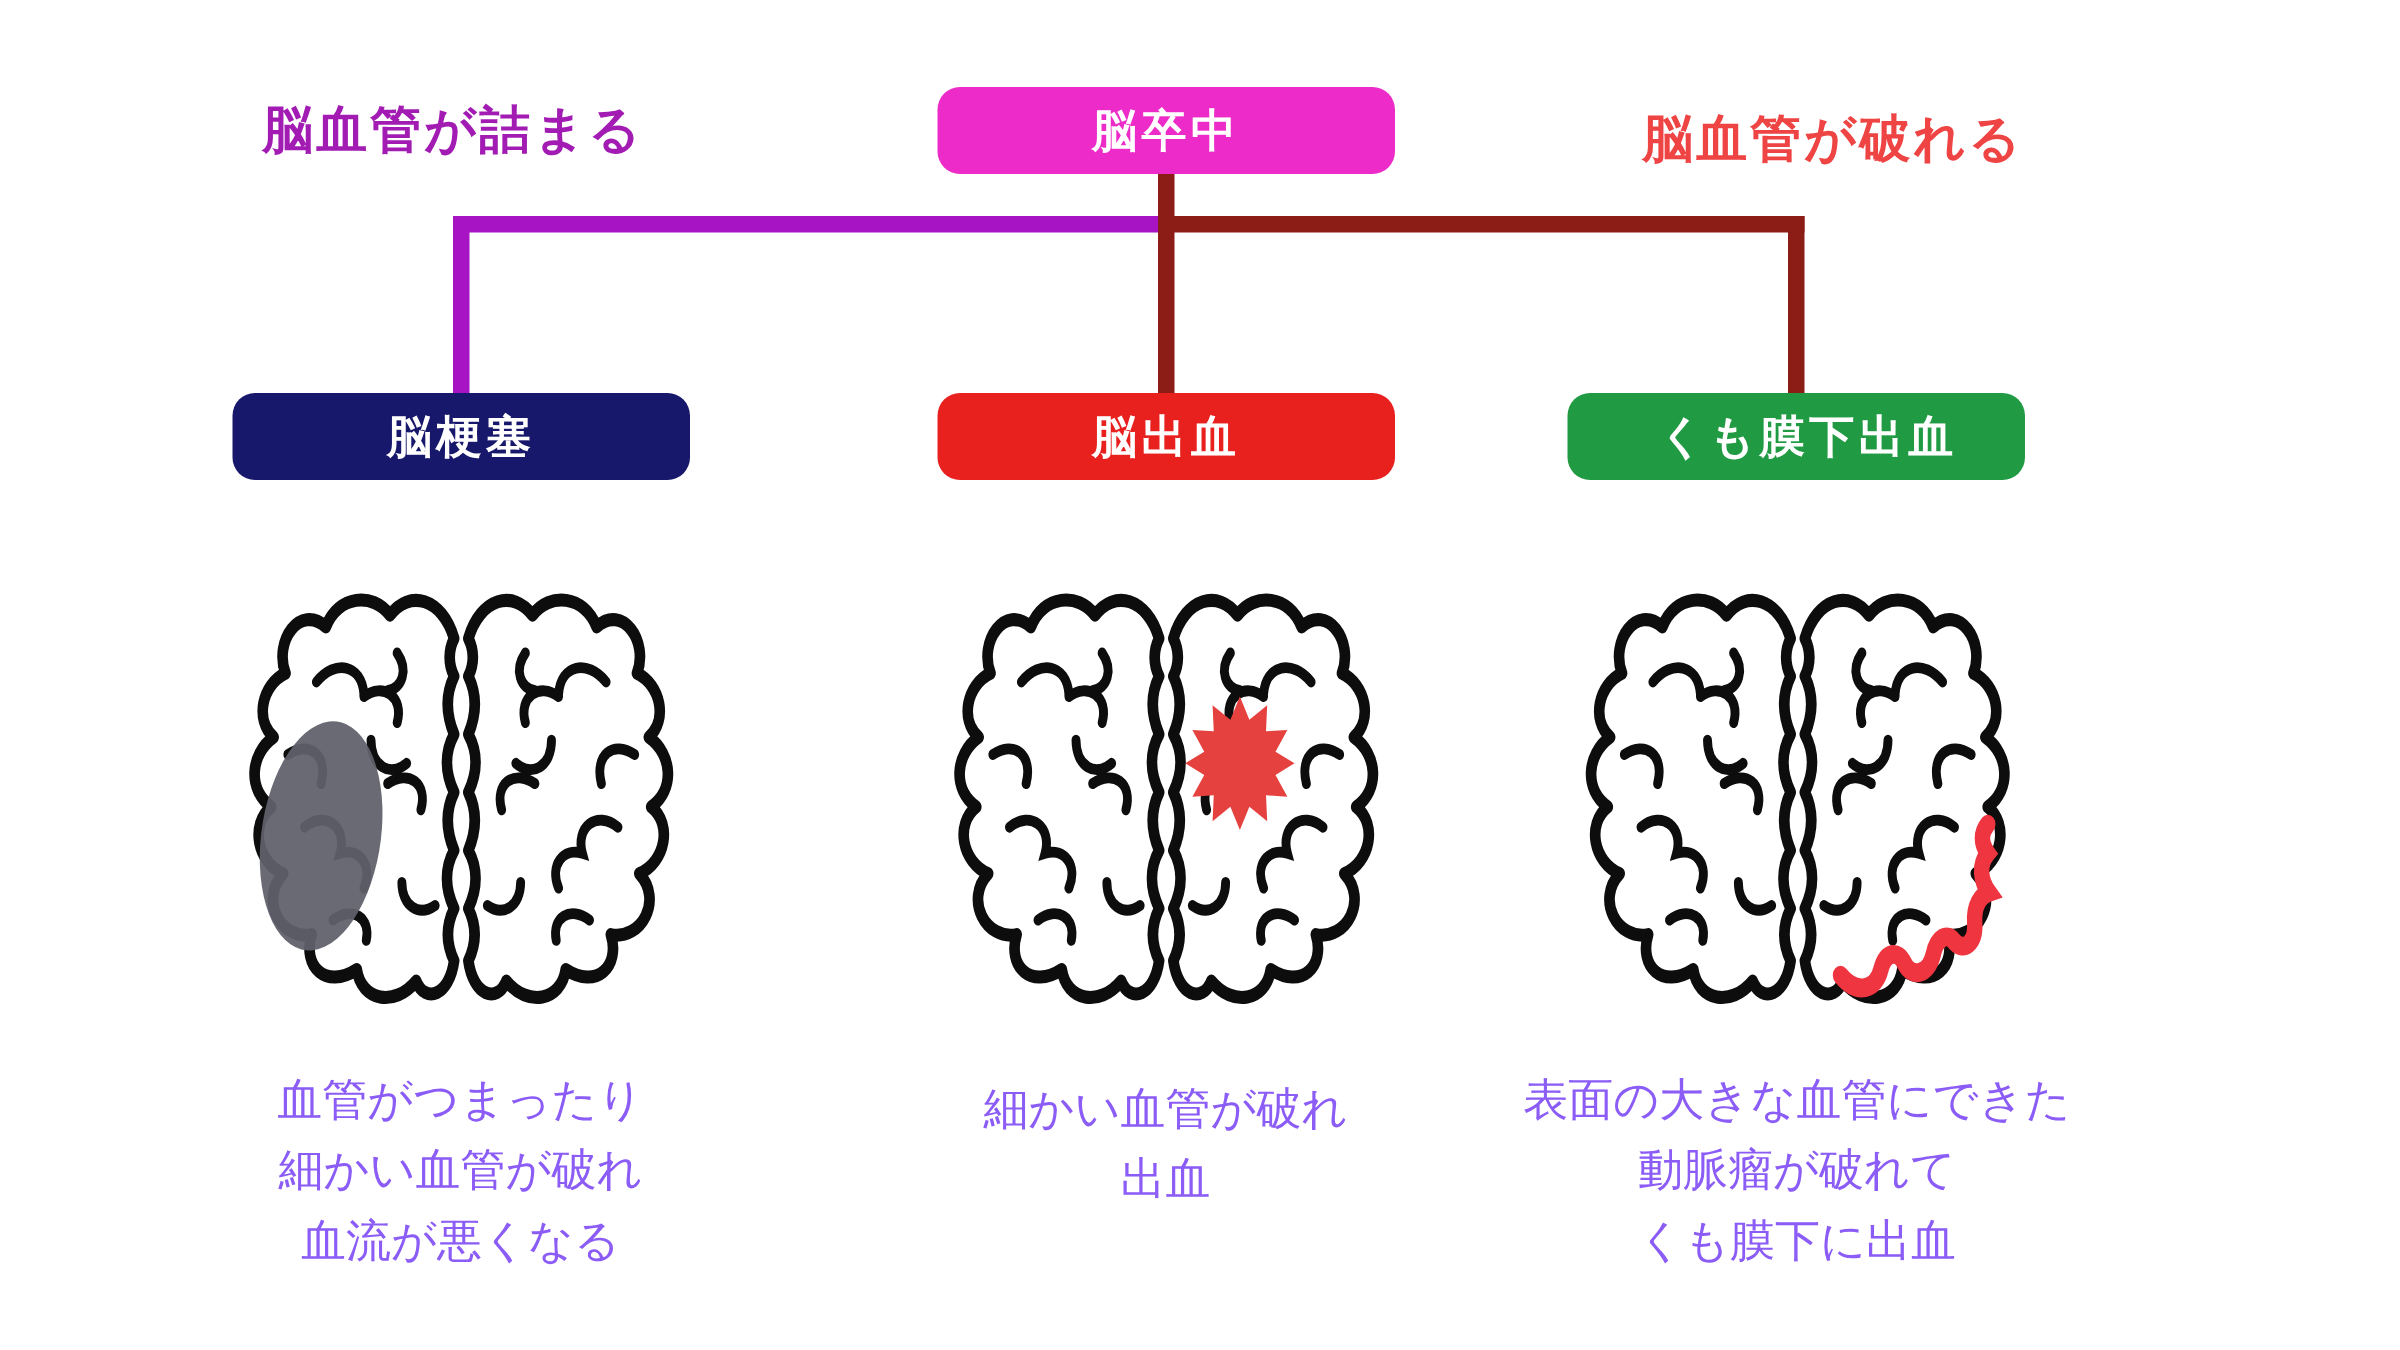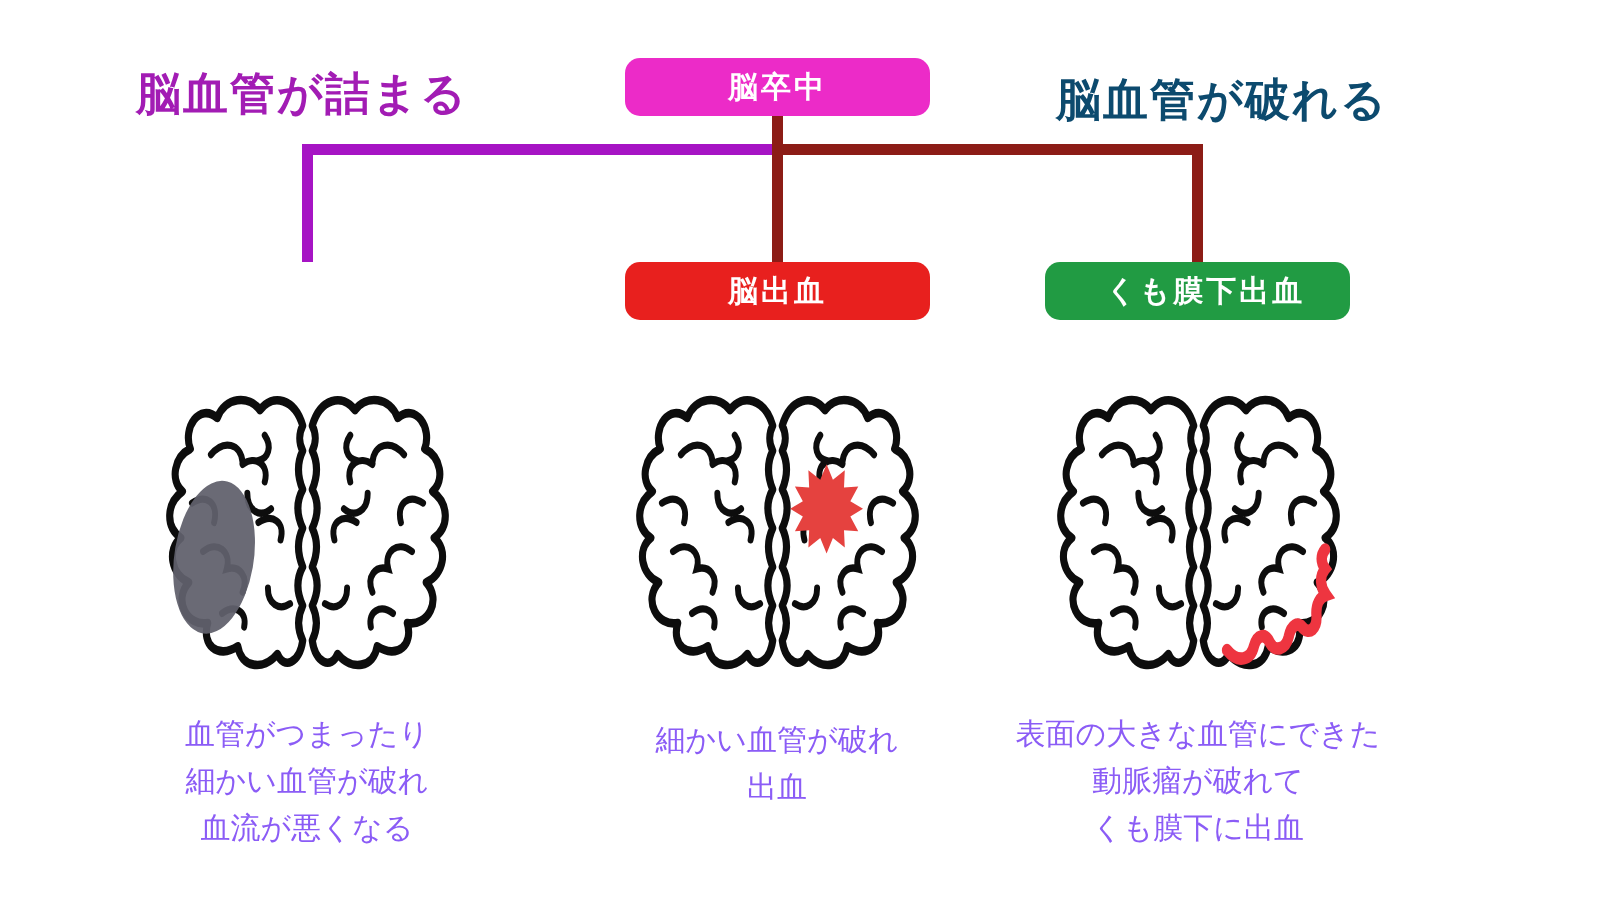--- a/index.html
+++ b/index.html
@@ -3,21 +3,21 @@
 <meta charset="utf-8">
 <style>
   * { margin:0; padding:0; box-sizing:border-box; }
   html,body { background:#ffffff; }
   .stage {
     position:relative; width:1600px; height:900px; background:#ffffff;
     font-family:"Liberation Sans","DejaVu Sans",sans-serif; overflow:hidden;
   }
   .branch-title {
     position:absolute; width:380px; text-align:center;
-    font-size:45px; font-weight:700; letter-spacing:2px; white-space:nowrap;
+    font-size:34px; font-weight:700; letter-spacing:2px; white-space:nowrap;
   }
   .branch-title.left  { left:112px; top:64px; color:#a21cb4; }
   .branch-title.right { left:1032px; top:70px; color:#8c1c16; }
   .connector { position:absolute; }
   .conn-purple { background:#a614c4; }
   .conn-dred   { background:#8c1c16; }
   .pill {
     position:absolute; width:305px; height:58px; border-radius:15px;
     display:flex; align-items:center; justify-content:center;
     color:#ffffff; font-size:30px; font-weight:700; letter-spacing:3px; white-space:nowrap;
@@ -67,26 +67,29 @@
     </defs>
   </svg>
 
   <div class="connector conn-purple" style="left: 302px; top: 144px; width: 476px; height: 11px; background-color: rgb(166, 20, 196);"></div>
   <div class="connector conn-purple" style="left: 302px; top: 144px; width: 11px; height: 118px; background-color: rgb(166, 20, 196);"></div>
   <div class="connector conn-dred" style="left: 772px; top: 144px; width: 431px; height: 11px; background-color: rgb(140, 28, 22);"></div>
   <div class="connector conn-dred" style="left: 772px; top: 112px; width: 11px; height: 150px; background-color: rgb(140, 28, 22);"></div>
   <div class="connector conn-dred" style="left: 1192px; top: 144px; width: 11px; height: 118px; background-color: rgb(140, 28, 22);"></div>
 
   <div class="branch-title left" style="color: rgb(162, 28, 180);">脳血管が詰まる</div>
-  <div class="branch-title right" style="color: #0c4a6e;">脳血管が破れる</div>
+  <div class="branch-title right" style="color: #ef4444;">脳血管が破れる</div>
 
   <div class="pill root" style="background-color: rgb(236, 43, 200);">
     <span>脳卒中</span>
   </div>
 
+  <div class="pill infarction" style="background-color: rgb(23, 23, 107);">
+    <span>脳梗塞</span>
+  </div>
   <div class="pill hemorrhage" style="background-color: rgb(232, 32, 30);">
     <span>脳出血</span>
   </div>
   <div class="pill subarach" style="background-color: rgb(33, 155, 67);">
     <span>くも膜下出血</span>
   </div>
 
   <svg class="brain b1" viewBox="0 0 360 310" preserveAspectRatio="none">
     <use href="#brain-base"></use>
     <ellipse cx="62" cy="178" rx="50" ry="80" transform="rotate(12 62 178)" fill="#61616c" opacity="0.94" style="fill: rgb(97, 97, 108);"></ellipse>

